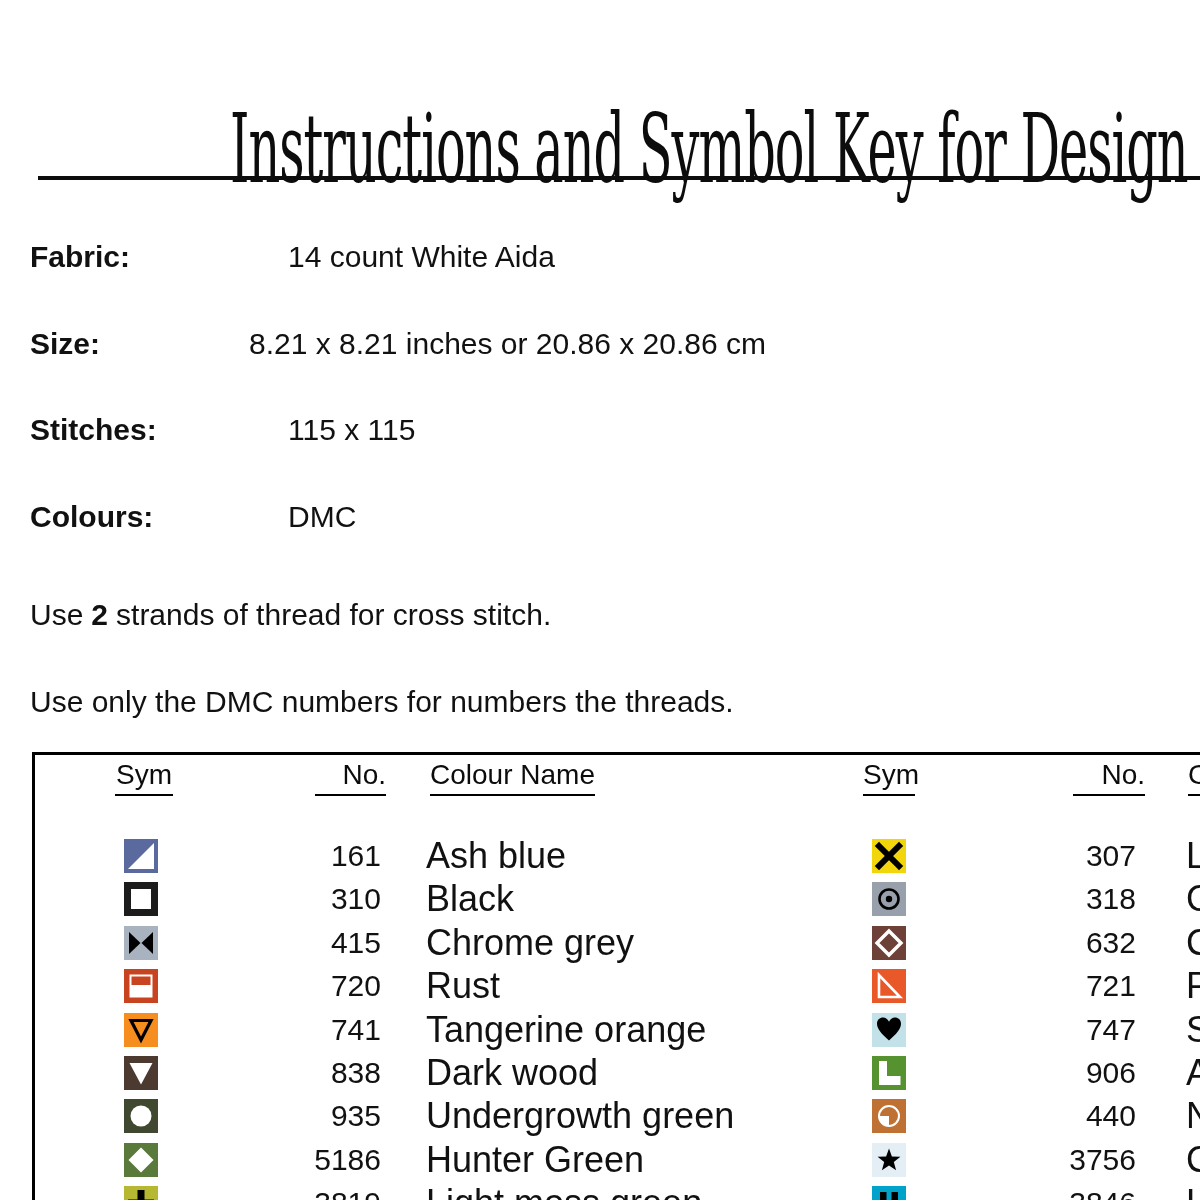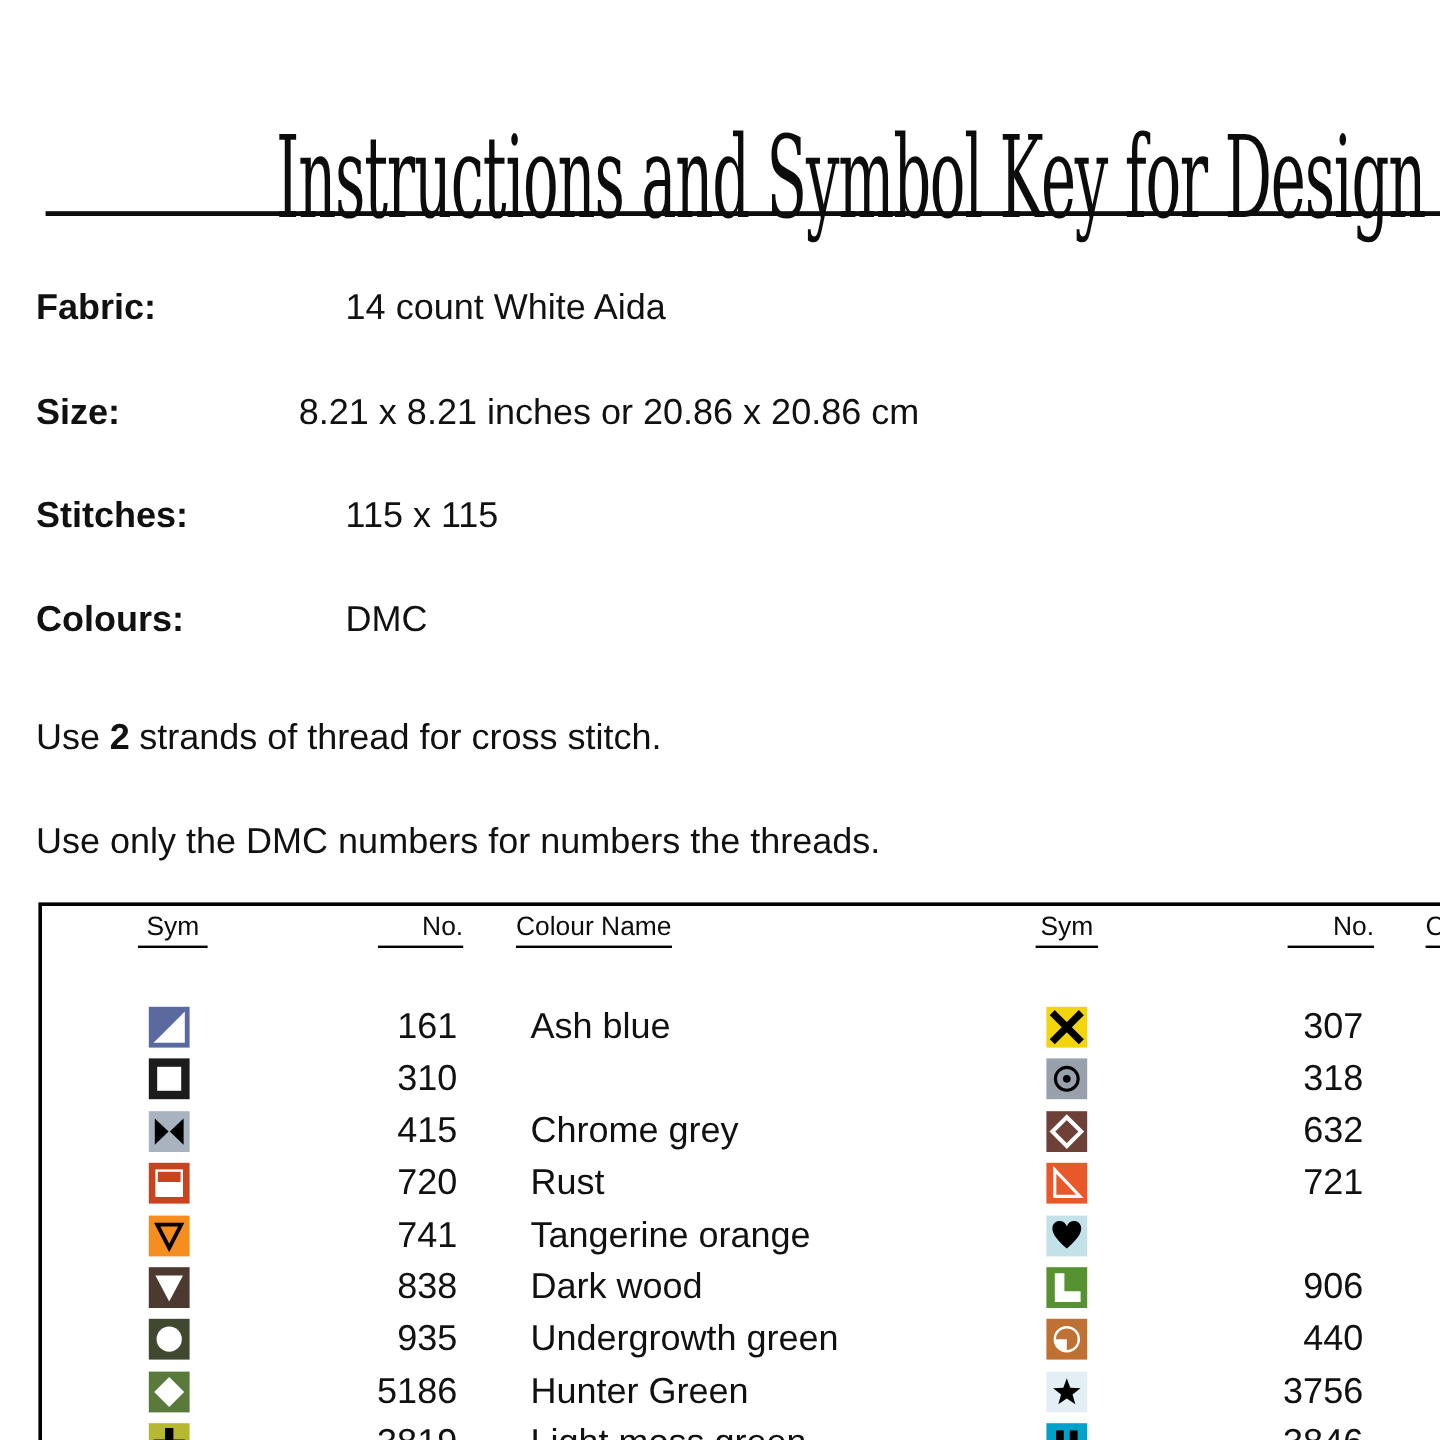--- a/index.html
+++ b/index.html
@@ -20,31 +20,31 @@
   .inforow .lbl{font-weight:bold;position:absolute;left:0;top:0;}
   .inforow .val{position:absolute;top:0;}
   .note{position:absolute;left:30px;white-space:nowrap;font-size:30px;}
   .note .b{font-weight:bold;}
   .note span + span{margin-left:8px;}
   .keytable{
     position:absolute;left:32px;top:752px;width:1400px;height:640px;
     border:3px solid #000;box-sizing:border-box;background:#fff;
   }
   .khead{
-    position:absolute;top:4px;font-size:22px;color:#0c0c0c;
+    position:absolute;top:4px;font-size:28px;color:#0c0c0c;
     border-bottom:2px solid #000;padding-bottom:3px;white-space:nowrap;
   }
   .kcol{position:absolute;top:82px;}
   .krow{position:relative;height:43.4px;}
   .symcell{
     position:absolute;left:0;top:2px;width:34px;height:34px;display:block;
   }
   .symcell svg{display:block;width:34px;height:34px;}
   .kno{position:absolute;top:0;line-height:38px;font-size:30px;text-align:right;white-space:nowrap;}
-  .kname{position:absolute;top:0;line-height:38px;font-size:30px;text-align:left;white-space:nowrap;margin-left:16px;}
+  .kname{position:absolute;top:0;line-height:38px;font-size:36px;text-align:left;white-space:nowrap;}
 </style>
 </head>
 <body>
 
 <h1 class="title">Instructions and Symbol Key for Design "Peles</h1>
 <div class="rule"></div>
 
 <div class="inforow" style="top:240px;">
   <span class="lbl">Fabric:</span>
   <span class="val" style="left:258px;text-align:center;">14 count White Aida</span>
@@ -85,20 +85,21 @@
         <span class="kno" style="left: 60px; width: 197px;">161</span>
         <span class="kname" style="left: 302px; width: 450px;">Ash blue</span>
       </div>
       <div class="krow">
         <span class="symcell" style="background: rgb(28, 28, 28);">
           <svg viewBox="0 0 34 34" xmlns="http://www.w3.org/2000/svg">
             <rect x="7" y="7" width="20" height="20" fill="#ffffff"></rect>
           </svg>
         </span>
         <span class="kno" style="left: 60px; width: 197px;">310</span>
+        <span class="kname" style="left: 302px; width: 450px;">Black</span>
       </div>
       <div class="krow">
         <span class="symcell" style="background: rgb(169, 178, 191);">
           <svg viewBox="0 0 34 34" xmlns="http://www.w3.org/2000/svg">
             <polygon points="5,6 5,28 16.5,17" fill="#000000"></polygon>
             <polygon points="29,6 29,28 17.5,17" fill="#000000"></polygon>
           </svg>
         </span>
         <span class="kno" style="left: 60px; width: 197px;">415</span>
         <span class="kname" style="left: 302px; width: 450px;">Chrome grey</span>
@@ -196,20 +197,21 @@
         </span>
         <span class="kno" style="left: 80px; width: 184px;">721</span>
         <span class="kname" style="left: 314px; width: 240px;">P</span>
       </div>
       <div class="krow">
         <span class="symcell" style="background: rgb(195, 225, 233);">
           <svg viewBox="0 0 34 34" xmlns="http://www.w3.org/2000/svg">
             <path d="M17 27.5 C9.5 21 5 15.8 5 10.8 C5 6.8 7.9 4.6 11 4.6 C13.6 4.6 15.9 6.2 17 8.8 C18.1 6.2 20.4 4.6 23 4.6 C26.1 4.6 29 6.8 29 10.8 C29 15.8 24.5 21 17 27.5 Z" fill="#000000"></path>
           </svg>
         </span>
+        <span class="kno" style="left: 80px; width: 184px;">747</span>
         <span class="kname" style="left: 314px; width: 240px;">S</span>
       </div>
       <div class="krow">
         <span class="symcell" style="background: rgb(87, 146, 48);">
           <svg viewBox="0 0 34 34" xmlns="http://www.w3.org/2000/svg">
             <polygon points="7,5 15,5 15,20 28.5,20 28.5,29 7,29" fill="#ffffff"></polygon>
           </svg>
         </span>
         <span class="kno" style="left: 80px; width: 184px;">906</span>
         <span class="kname" style="left: 314px; width: 240px;">A</span>

